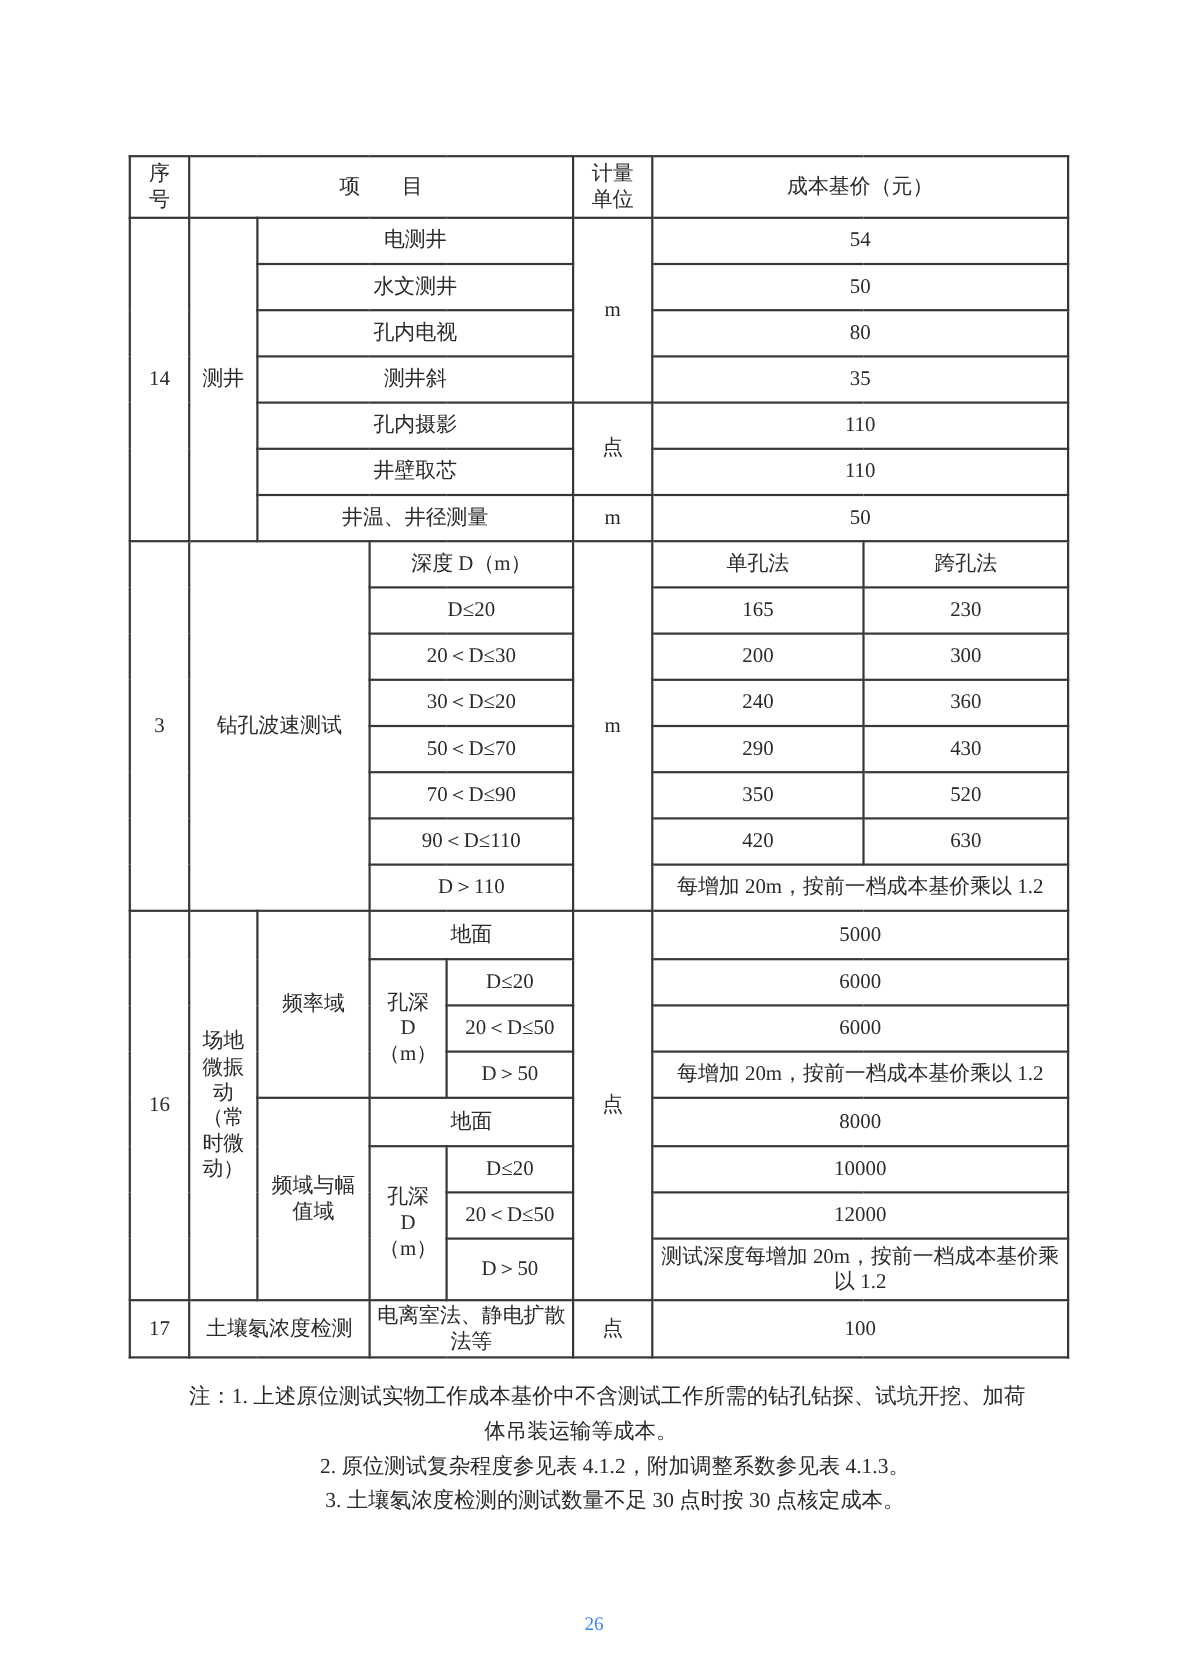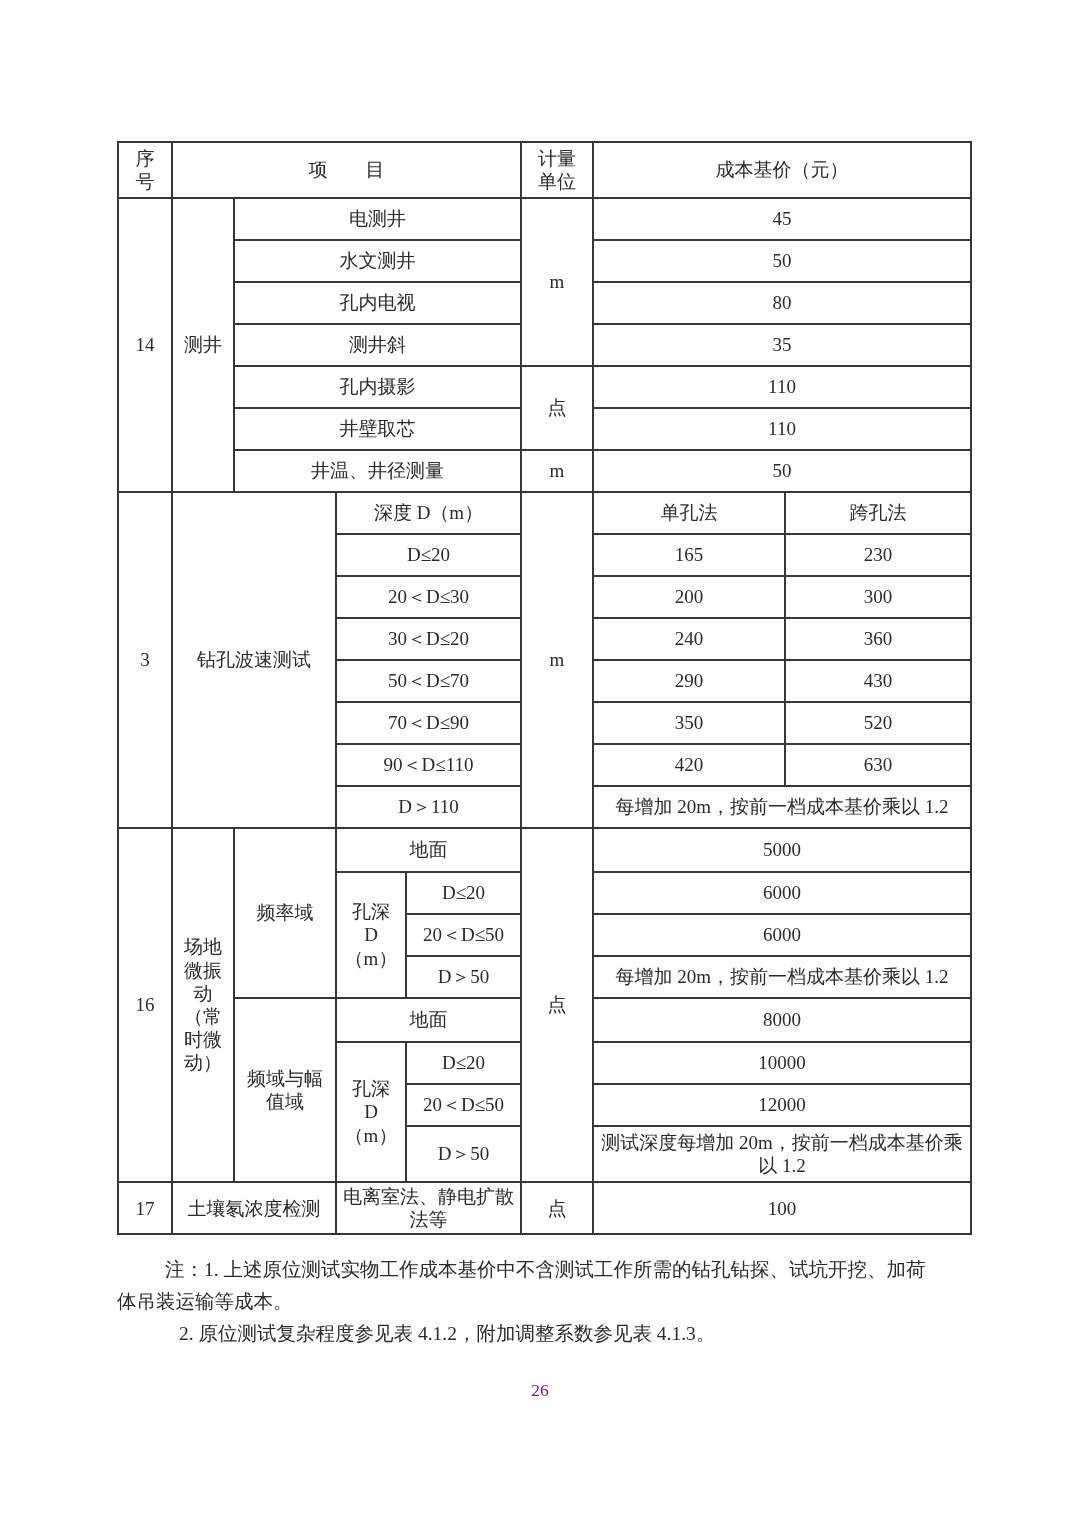--- a/index.html
+++ b/index.html
@@ -56,31 +56,31 @@
     text-align: left;
     padding: 2px 3px 2px 9px;
     line-height: 1.15;
   }
   .notes {
     margin-top: 19px;
     width: 822px;
     font-size: 19.5px;
     line-height: 1.62;
   }
-  .notes p { margin: 0; }
+  .notes p { margin: 0; text-align: center; }
   .notes .n1 { text-indent: 48px; }
   .notes .n2, .notes .n3 { margin-left: 62px; }
   .pagenum {
     position: absolute;
-    top: 1380px;
+    top: 1466px;
     left: 0;
     width: 1080px;
     text-align: center;
     font-size: 17.5px;
-    color: #701a75;
+    color: #3b82f6;
   }
 </style>
 </head>
 <body>
 
 <div class="sheet">
   <table class="cost">
     <colgroup>
       <col style="width:54px">
       <col style="width:62px">
@@ -100,21 +100,21 @@
       <th class="pre">计量
 单位</th>
       <th colspan="2">成本基价（元）</th>
     </tr>
 
     <tr class="h42">
       <td rowspan="7">14</td>
       <td rowspan="7" class="l">测井</td>
       <td colspan="3" class="l">电测井</td>
       <td rowspan="4">m</td>
-      <td colspan="2">45</td>
+      <td colspan="2">54</td>
     </tr>
     <tr class="h42">
       <td colspan="3" class="l">水文测井</td>
       <td colspan="2">50</td>
     </tr>
     <tr class="h42">
       <td colspan="3" class="l">孔内电视</td>
       <td colspan="2">80</td>
     </tr>
     <tr class="h42">
@@ -225,16 +225,17 @@
       <td colspan="2" class="method">电离室法、静电扩散法等</td>
       <td>点</td>
       <td colspan="2">100</td>
     </tr>
   </tbody>
     </table>
 
   <div class="notes">
     <p class="n1">注：1. 上述原位测试实物工作成本基价中不含测试工作所需的钻孔钻探、试坑开挖、加荷体吊装运输等成本。</p>
     <p class="n2">2. 原位测试复杂程度参见表 4.1.2，附加调整系数参见表 4.1.3。</p>
+    <p class="n3">3. 土壤氡浓度检测的测试数量不足 30 点时按 30 点核定成本。</p>
   </div>
 </div>
 
 <div class="pagenum">26</div>
 
 </body></html>

